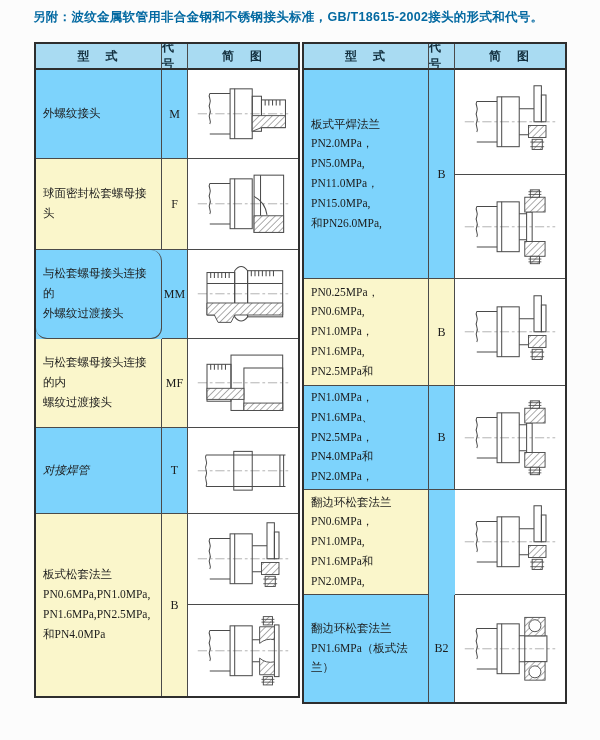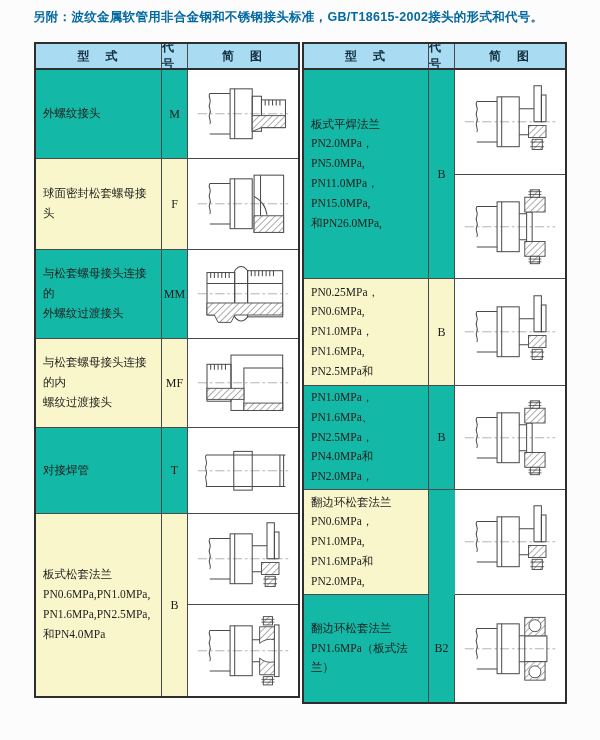--- a/index.html
+++ b/index.html
@@ -10,21 +10,21 @@
     width:600px;height:740px;position:relative;background:#fcfcfc;
     font-family:"Liberation Serif","DejaVu Serif",serif;color:#1c1c1c;overflow:hidden;
   }
   #title{
     position:absolute;left:33px;top:9px;width:560px;
     font-family:"Liberation Sans","DejaVu Sans",sans-serif;
     font-weight:bold;font-size:12.5px;letter-spacing:.3px;color:#0369a1;
   }
   .gtable{
     position:absolute;top:42px;display:grid;
-    border:2px solid var(--border);background:#14b8a6;
+    border:2px solid var(--border);background:#7dd3fc;
   }
   #table-left{
     left:34px;
     grid-template-columns:126px 26px 110px;
     grid-template-rows:26px 89px 91px 89px 89px 86px 91px 91px;
   }
   #table-right{
     left:302px;
     grid-template-columns:125px 26px 110px;
     grid-template-rows:26px 105px 104px 107px 104px 105px 107px;
@@ -104,21 +104,21 @@
         <g fill="none" stroke="#4a4a4a" stroke-width="1.1">
           <rect x="64" y="11" width="32" height="62"></rect>
           <line x1="71" y1="11" x2="71" y2="73"></line>
           <path d="M64 34 q12 6 14 20"></path>
         </g>
         <g fill="url(#hatch)" stroke="#4a4a4a" stroke-width="1">
           <rect x="64" y="55" width="32" height="18"></rect>
         </g>
       </svg>
     </div>
-    <div class="cell type br bb" style="grid-area: 4 / 1 / span 1;">与松套螺母接头连接的
+    <div class="cell type br bb" style="grid-area: 4 / 1 / span 1; border-radius: 11px;">与松套螺母接头连接的
 外螺纹过渡接头</div>
     <div class="cell code br bb" style="grid-area: 4 / 2 / span 1;">MM</div>
     <div class="cell diag bb" style="grid-area: 4 / 3;">
       <svg viewBox="0 0 104 84" preserveAspectRatio="xMidYMid meet">
         <line x1="3" y1="42" x2="101" y2="42" stroke="#8a8a8a" stroke-width="0.7" stroke-dasharray="10 3 3 3"></line>
         <g fill="none" stroke="#4a4a4a" stroke-width="1.1">
           <rect x="13" y="19" width="30" height="46"></rect>
           <path d="M17 19 v6 M21 19 v6 M25 19 v6 M29 19 v6 M33 19 v6 M37 19 v6"></path>
           <rect x="57" y="17" width="38" height="50"></rect>
           <path d="M61 17 v6 M65 17 v6 M69 17 v6 M73 17 v6 M77 17 v6 M81 17 v6 M85 17 v6"></path>
@@ -141,21 +141,21 @@
           <path d="M17 22 v6 M21 22 v6 M25 22 v6 M29 22 v6 M33 22 v6"></path>
           <rect x="39" y="12" width="56" height="60"></rect>
           <rect x="53" y="26" width="42" height="46"></rect>
         </g>
         <g fill="url(#hatch)" stroke="#4a4a4a" stroke-width="1">
           <rect x="13" y="48" width="40" height="12"></rect>
           <rect x="53" y="64" width="42" height="8"></rect>
         </g>
       </svg>
     </div>
-    <div class="cell type br bb" style="grid-area: 6 / 1 / span 1;">对接焊管</div>
+    <div class="cell type br bb" style="grid-area: 6 / 1 / span 1; font-style: italic;">对接焊管</div>
     <div class="cell code br bb" style="grid-area: 6 / 2 / span 1;">T</div>
     <div class="cell diag bb" style="grid-area: 6 / 3;">
       <svg viewBox="0 0 104 84" preserveAspectRatio="xMidYMid meet">
         <line x1="3" y1="42" x2="101" y2="42" stroke="#8a8a8a" stroke-width="0.7" stroke-dasharray="10 3 3 3"></line>
         <g fill="none" stroke="#4a4a4a" stroke-width="1.1">
           <path d="M12 25 c-2.5 4 2.5 7 0 11 c-2.5 4 2.5 7 0 11 c-2.5 4 2.5 7 0 12"></path>
           <path d="M12 25 H98 M12 59 H98"></path>
           <rect x="42" y="21" width="20" height="42"></rect>
           <path d="M92 25 v34 M96 25 v34"></path>
         </g>

